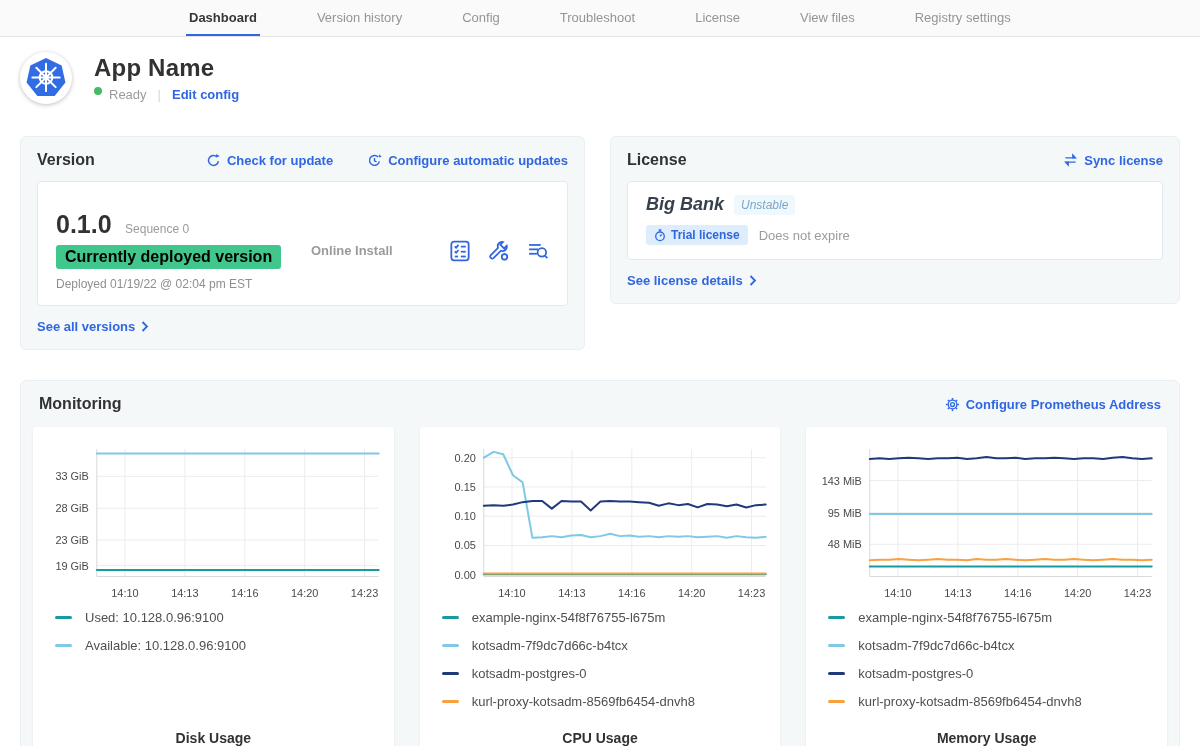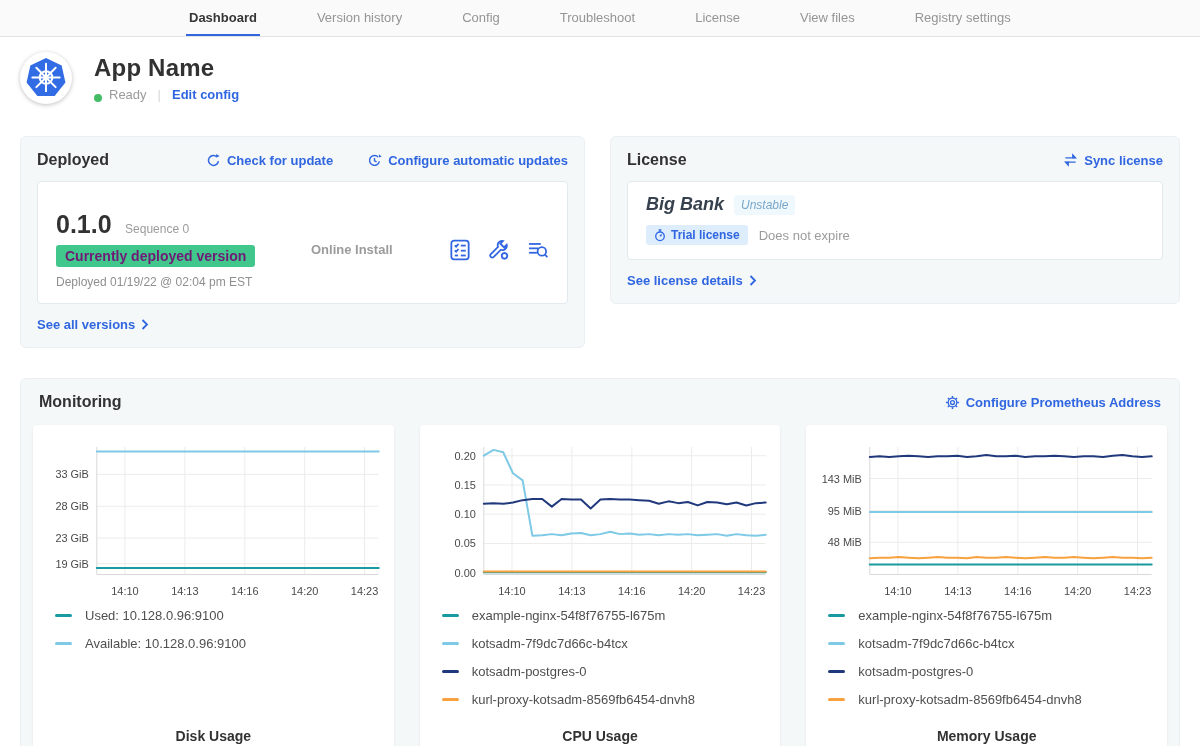--- a/index.html
+++ b/index.html
@@ -13,42 +13,42 @@
     margin-right:54px; cursor:pointer; border-bottom:2px solid transparent; padding:0 3px; }
   .tab.active { color:#363636; font-weight:bold; border-bottom-color:#3066e0; }
 
   main { padding:0 20px; }
 
   
   .app-header { display:flex; align-items:center; gap:22px; margin-top:15px; }
   .k8s-badge { width:52px; height:52px; border-radius:50%; background:#fff;
     box-shadow:0 1px 4px rgba(0,0,0,.25); display:flex; align-items:center; justify-content:center; }
   .app-title { font-size:24px; font-weight:bold; letter-spacing:.2px; }
-  .status-row { display:flex; align-items:flex-end; gap:7px; margin-top:5px; font-size:13px; color:#9b9b9b; }
+  .status-row { display:flex; align-items:flex-start; gap:7px; margin-top:5px; font-size:13px; color:#9b9b9b; }
   .dot { width:8px; height:8px; border-radius:50%; background:#44bb66; display:inline-block; }
   .sep { color:#d7d7d7; margin:0 4px; }
   a.blue-link { color:#3066e0; font-weight:bold; font-size:13px; text-decoration:none;
     display:inline-flex; align-items:center; gap:6px; cursor:pointer; }
 
   
   .cards-row { display:flex; gap:25px; margin-top:32px; align-items:flex-start; }
   .panel { background:#f4f8f9; border:1px solid #e9eff2; border-radius:6px; padding:14px 16px; }
   .panel-head { display:flex; align-items:center; justify-content:space-between; }
   .panel-head h2 { font-size:16px; }
   .head-links { display:flex; gap:34px; }
   .inner-card { background:#fff; border:1px solid #e2eaee; border-radius:4px; margin-top:12px; }
 
   
   .version-panel { width:565px; }
   .version-inner { padding:28px 18px 14px; display:flex; align-items:center; }
   .ver-left { width:255px; }
   .ver-num { font-size:25px; font-weight:bold; }
   .ver-seq { font-size:12px; color:#9b9b9b; margin-left:9px; }
-  .green-badge { display:inline-block; margin-top:6px; background:#41c78c; color:#701a75;
-    font-size:14px; font-weight:bold; padding:3px 9px; border-radius:3px; }
+  .green-badge { display:inline-block; margin-top:6px; background:#41c78c; color:#000000;
+    font-size:16px; font-weight:bold; padding:3px 9px; border-radius:3px; }
   .deployed { margin-top:8px; font-size:12px; color:#8f8f8f; }
   .install-type { flex:1; font-size:13px; font-weight:bold; color:#9b9b9b; }
   .ver-actions { display:flex; gap:17px; color:#3066e0; }
   .ver-actions .act { cursor:pointer; display:flex; }
   .see-link { margin-top:13px; }
 
   
   .license-panel { flex:1; }
   .license-inner { padding:12px 18px 14px; }
   .lic-row1 { display:flex; align-items:center; gap:10px;font-style:italic; }
@@ -114,21 +114,21 @@
         <span class="sep">|</span>
         <a class="blue-link">Edit config</a>
       </div>
     </div>
   </header>
 
   <div class="cards-row">
 
     <section class="panel version-panel">
       <div class="panel-head">
-        <h2>Deployed</h2>
+        <h2>Version</h2>
         <div class="head-links">
           <a class="blue-link">
             <span class="icon">
               <svg width="15" height="15" viewBox="0 0 16 16" fill="none" stroke="currentColor" stroke-width="1.6">
                 <path d="M13.2 8.6a5.3 5.3 0 1 1-1.6-4.5"></path>
                 <path d="M10.6 1.1 11.2 4.7 14.6 3.2" fill="currentColor" stroke="none"></path>
               </svg>
             </span>
             <span>Check for update</span>
           </a>

